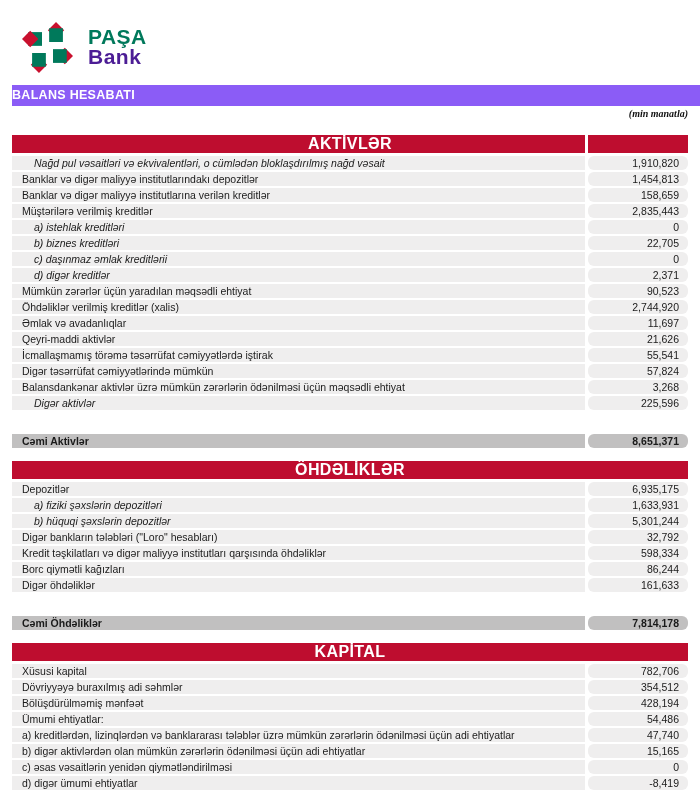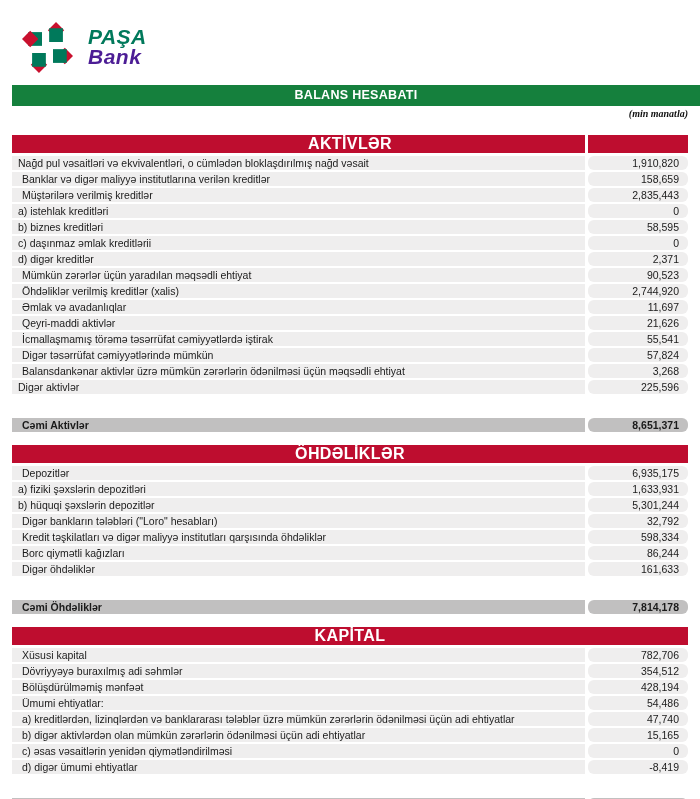--- a/index.html
+++ b/index.html
@@ -2,46 +2,46 @@
 <html><head>
 <meta charset="utf-8">
 <style>
   html,body{margin:0;padding:0;}
   body{
     width:700px;height:799px;background:#ffffff;overflow:hidden;
     font-family:"Liberation Sans",sans-serif;color:#1a1a1a;
     -webkit-font-smoothing:antialiased;
   }
   
-  .logo-row{display:flex;align-items:center;padding:19px 16px 0 20px;height:56px;font-style:italic;}
+  .logo-row{display:flex;align-items:center;padding:19px 16px 0 20px;height:56px;}
   .logo-icon{width:55px;height:55px;flex:0 0 auto;}
   .logo-text{margin-left:13px;line-height:0.95;}
   .logo-text .t1{font-size:21px;font-weight:bold;color:#00795B;letter-spacing:0.5px;display:block;}
   .logo-text .t2{font-size:21px;font-weight:bold;color:#4c1d95;letter-spacing:0.5px;display:block;}
   
   .title-bar{
-    margin:10px 0 0 12px;height:21px;line-height:21px;background:#15803d;
-    color:#fff;font-weight:bold;font-size:12.5px;text-align:center;letter-spacing:0.3px;
+    margin:10px 0 0 12px;height:21px;line-height:21px;background:#8b5cf6;
+    color:#fff;font-weight:bold;font-size:12.5px;text-align:left;letter-spacing:0.3px;
   }
   .unit-note{
     margin:1px 12px 0 12px;height:27px;line-height:13px;text-align:right;
     font-family:"Liberation Serif",serif;font-style:italic;font-weight:bold;font-size:10px;color:#111;
   }
   
   #sections{margin:0 12px;}
   .section{margin-top:13px;}
   .section:first-child{margin-top:1px;}
   .bar{
     position:relative;height:18px;line-height:18px;background:#BE0D2F;color:#fff;
     font-weight:bold;font-size:16px;text-align:center;letter-spacing:0.4px;margin-bottom:3px;
   }
   .bar-divider{position:absolute;top:0;left:573px;width:3px;height:18px;background:#ffffff;}
   .row{display:flex;margin-bottom:2px;font-size:10.5px;line-height:14px;}
   .row .cl{flex:1;background:#EFEEEE;padding-left:10px;white-space:nowrap;overflow:hidden;}
-  .row.indent .cl{padding-left:6px;}
+  .row.indent .cl{padding-left:22px;font-style:italic;}
   .row .cg{width:3px;background:#ffffff;flex:0 0 auto;}
   .row .cv{width:100px;flex:0 0 auto;background:#EFEEEE;text-align:right;padding-right:9px;box-sizing:border-box;border-radius:6px;}
   .row.total{font-weight:bold;margin-top:24px;}
   .row.total .cl,.row.total .cv{background:#C1C0C0;}
 </style>
 </head>
 <body>
 
 <div class="logo-row">
   <svg class="logo-icon" viewBox="0 0 100 100" aria-hidden="true">
@@ -78,38 +78,43 @@
 
 <div id="sections">
     <div class="section">
       <div class="bar"><span>AKTİVLƏR</span><i class="bar-divider"></i></div>
       <div class="row indent">
         <div class="cl">Nağd pul vəsaitləri və ekvivalentləri, o cümlədən bloklaşdırılmış nağd vəsait</div>
         <div class="cg"></div>
         <div class="cv">1,910,820</div>
       </div>
       <div class="row">
+        <div class="cl">Banklar və digər maliyyə institutlarındakı depozitlər</div>
+        <div class="cg"></div>
+        <div class="cv">1,454,813</div>
+      </div>
+      <div class="row">
         <div class="cl">Banklar və digər maliyyə institutlarına verilən kreditlər</div>
         <div class="cg"></div>
         <div class="cv">158,659</div>
       </div>
       <div class="row">
         <div class="cl">Müştərilərə verilmiş kreditlər</div>
         <div class="cg"></div>
         <div class="cv">2,835,443</div>
       </div>
       <div class="row indent">
         <div class="cl">a) istehlak kreditləri</div>
         <div class="cg"></div>
         <div class="cv">0</div>
       </div>
       <div class="row indent">
         <div class="cl">b) biznes kreditləri</div>
         <div class="cg"></div>
-        <div class="cv">58,595</div>
+        <div class="cv">22,705</div>
       </div>
       <div class="row indent">
         <div class="cl">c) daşınmaz əmlak kreditlərii</div>
         <div class="cg"></div>
         <div class="cv">0</div>
       </div>
       <div class="row indent">
         <div class="cl">d) digər kreditlər</div>
         <div class="cg"></div>
         <div class="cv">2,371</div>

